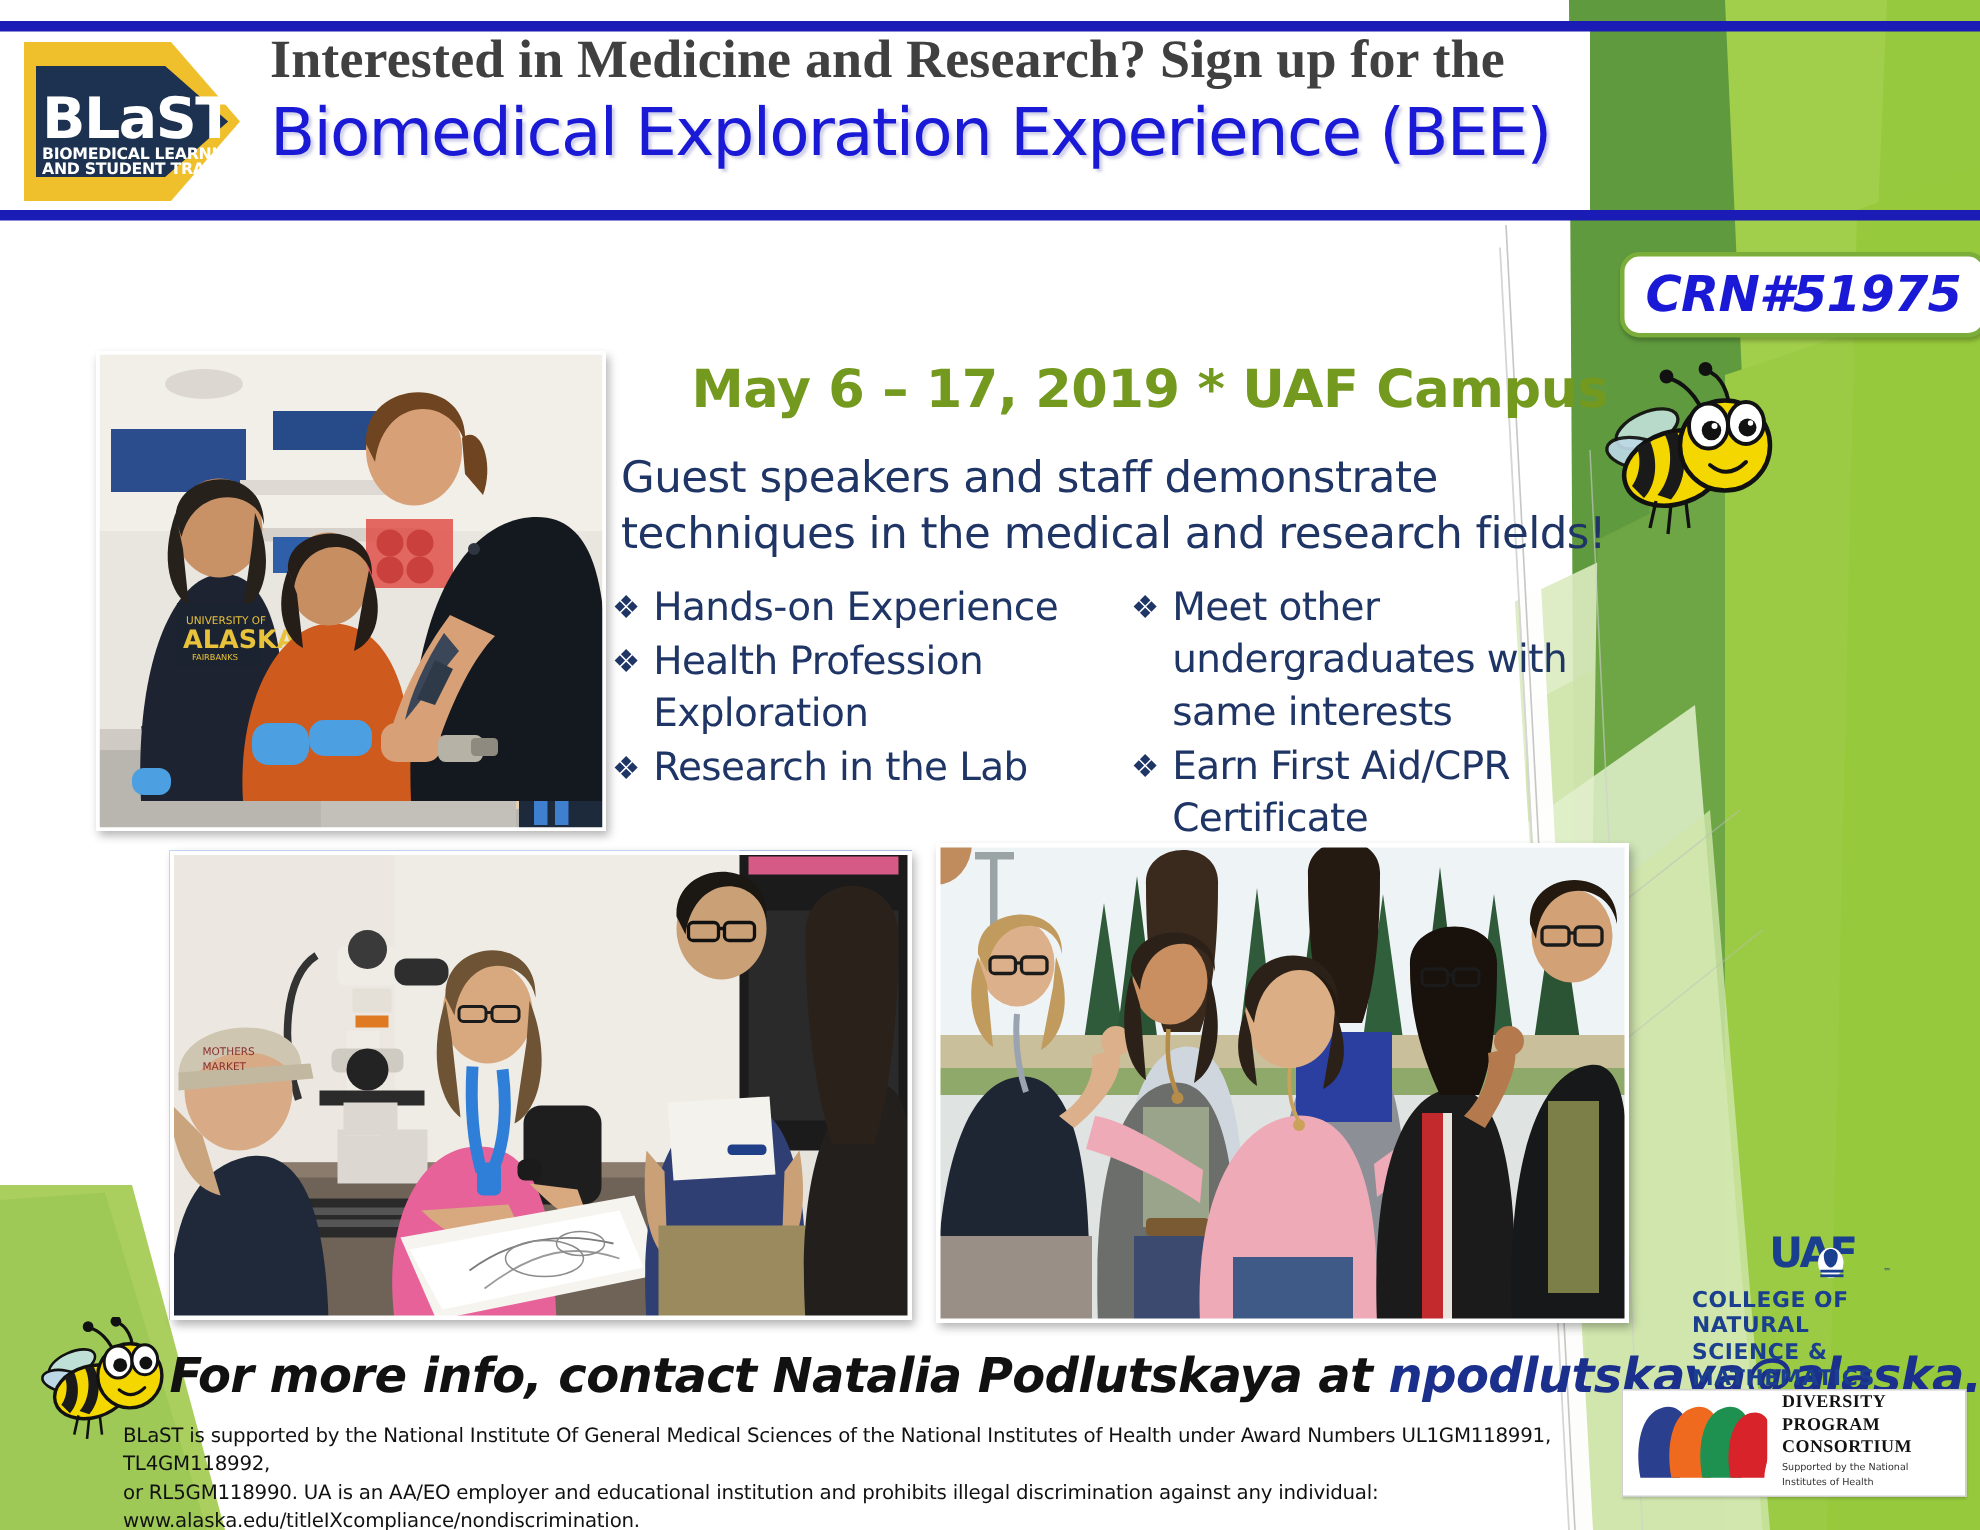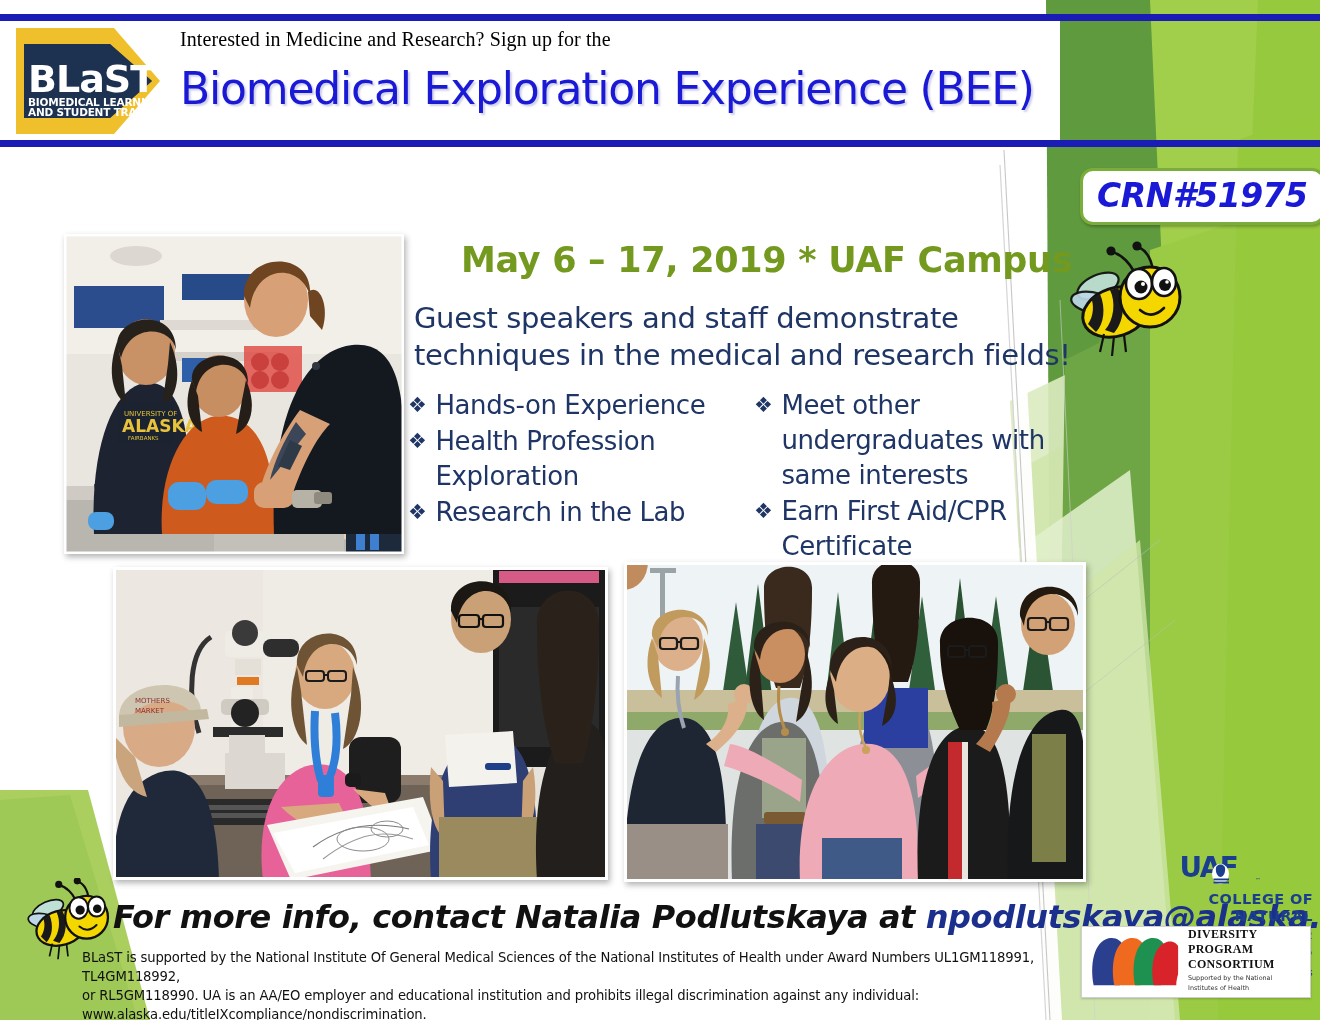--- a/index.html
+++ b/index.html
@@ -21,21 +21,21 @@
   .hdr-white{position:absolute;left:0;top:14px;width:1060px;height:130px;background:#ffffff;}
   .rule-top{position:absolute;left:0;top:14px;width:1320px;height:7px;background:#1b1bb5;}
   .rule-bot{position:absolute;left:0;top:140px;width:1320px;height:7px;background:#1b1bb5;}
   .rule-top-2{position:absolute;left:0;top:8px;width:505px;height:6px;background:#ffffff;}
 
   .logo{position:absolute;left:14px;top:22px;width:150px;height:118px;}
 
   .hdr-text{position:absolute;left:180px;top:22px;width:1130px;}
   .tagline{
     font-family:"Liberation Serif", serif;
-    font-weight:normal;font-size:20px;color:#000000;
+    font-weight:bold;font-size:36px;color:#404040;
     letter-spacing:.1px;line-height:34px;margin:0;white-space:nowrap;
   }
   .bigtitle{
     font-family:"DejaVu Sans", sans-serif;
     font-weight:normal;font-size:44px;color:#1a1ad6;
     line-height:62px;margin:2px 0 16px 0;white-space:nowrap;
     letter-spacing:-1.2px;
     text-shadow:2px 2px 2px rgba(120,120,190,.35);
   }
 
@@ -102,21 +102,21 @@
   }
   .contact .mail{color:#1b2f8c;}
 
   .disclaimer{
     position:absolute;left:82px;top:948px;width:1010px;z-index:9;
     font-family:"DejaVu Sans", sans-serif;
     font-size:13.2px;color:#111111;line-height:19px;letter-spacing:-.15px;
   }
 
   
-  .uaf-logo{position:absolute;left:1128px;top:850px;width:185px;height:92px;z-index:9;text-align:right;}
+  .uaf-logo{position:absolute;left:1128px;top:818px;width:185px;height:92px;z-index:9;text-align:left;}
   .uaf-mark{width:85px;height:40px;margin:0 auto;display:block;}
   .uaf-l1{font-family:"DejaVu Sans", sans-serif;font-weight:bold;font-size:14.5px;color:#1b3f8f;
           letter-spacing:.4px;line-height:17px;margin-top:1px;}
   .uaf-rule{height:1px;background:#1b3f8f;margin:3px 6px 3px 6px;opacity:.75;}
   .uaf-l3{font-family:"DejaVu Sans", sans-serif;font-size:10px;color:#1b3f8f;letter-spacing:.2px;}
 
   .dpc{position:absolute;left:1081px;top:926px;width:228px;height:70px;z-index:9;
        background:#ffffff;border:1px solid #cfcfcf;display:flex;
        box-shadow:0 1px 2px rgba(0,0,0,.2);}
   .dpc-heads{width:104px;height:62px;flex:0 0 auto;}

